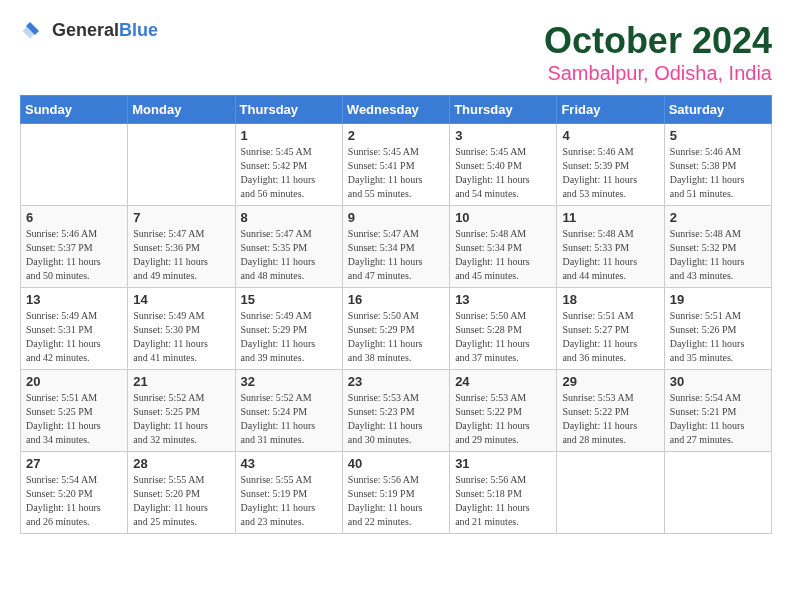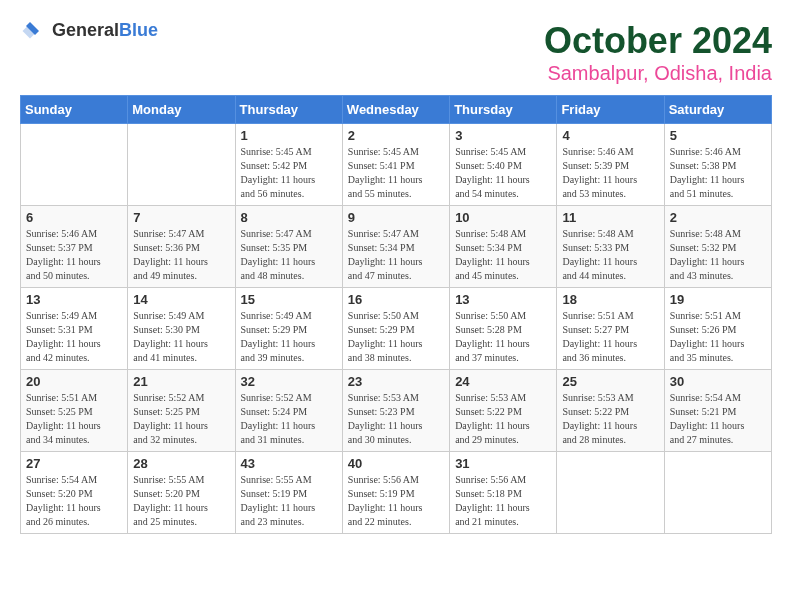--- a/index.html
+++ b/index.html
@@ -286,21 +286,21 @@
 and 30 minutes.</div>
         </td>
         <td>
           <span class="day-number">24</span>
           <div class="day-info" style="white-space: pre-line;">Sunrise: 5:53 AM
 Sunset: 5:22 PM
 Daylight: 11 hours
 and 29 minutes.</div>
         </td>
         <td>
-          <span class="day-number">25</span>
+          <span class="day-number">29</span>
           <div class="day-info" style="white-space: pre-line;">Sunrise: 5:53 AM
 Sunset: 5:22 PM
 Daylight: 11 hours
 and 28 minutes.</div>
         </td>
         <td>
           <span class="day-number">30</span>
           <div class="day-info" style="white-space: pre-line;">Sunrise: 5:54 AM
 Sunset: 5:21 PM
 Daylight: 11 hours

